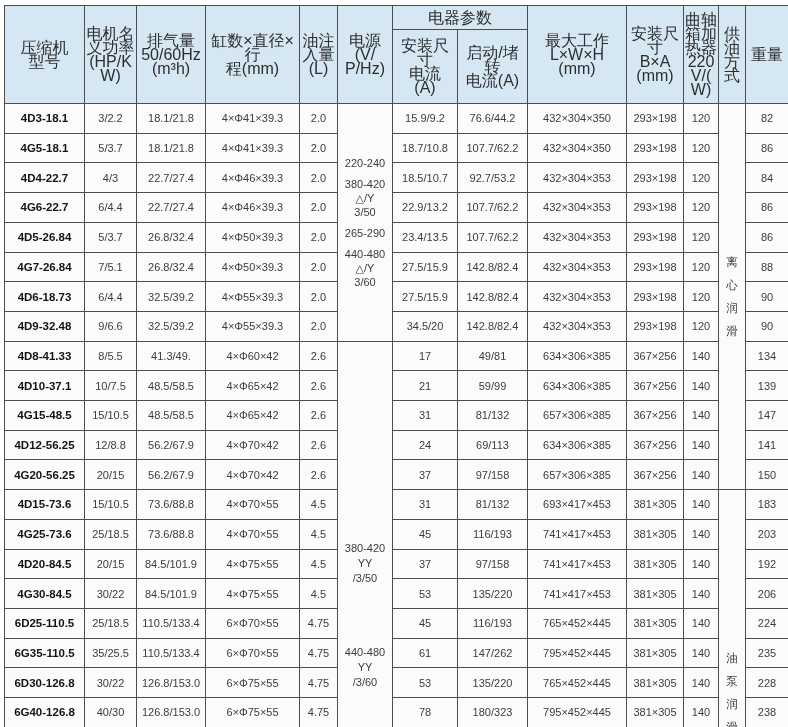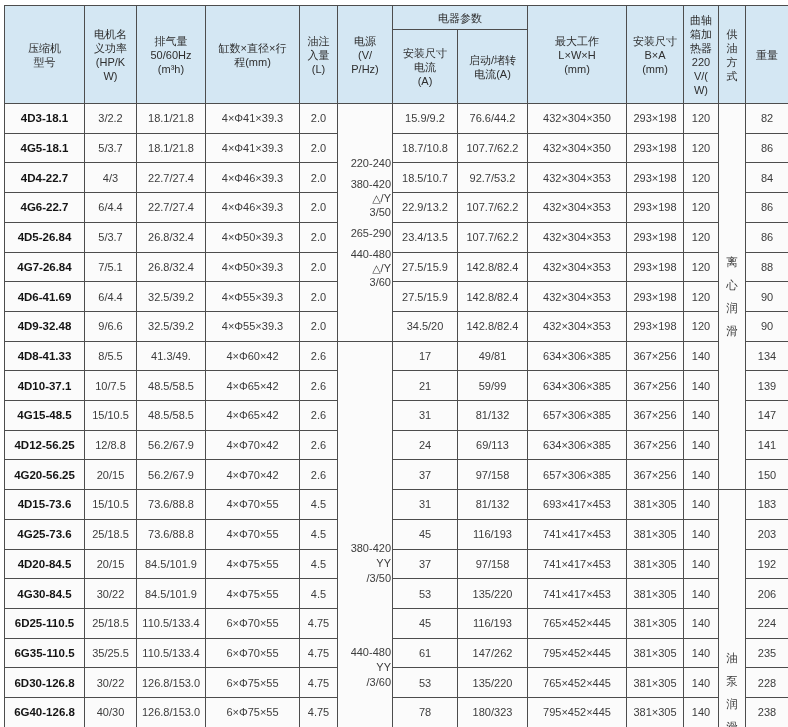--- a/index.html
+++ b/index.html
@@ -19,39 +19,39 @@
   th, td {
     border: 1px solid #4d4d4d;
     text-align: center;
     vertical-align: middle;
     padding: 0 1px;
     overflow: hidden;
   }
   thead th {
     background: #d4e7f3;
     font-weight: normal;
-    font-size: 11px;
+    font-size: 16px;
     line-height: 14px;
     color: #2e2e2e;
     white-space: pre-line;
   }
   tr.h1 { height: 24px; }
   tr.h2 { height: 74px; }
   tbody tr { height: 29.71px; }
   tbody td {
     background: #fbfbfb;
     font-size: 11px;
     color: #3c3c3c;
   }
   td.model {
     font-weight: bold;
     font-size: 11.5px;
     color: #141414;
   }
-  .power-cell { line-height: 14px; text-align: right; }
+  .power-cell { line-height: 14px; }
   .power-a .group { margin: 7px 0; }
   td.power-b { vertical-align: top; }
   .power-b .group { line-height: 15px; }
   .power-b .group:nth-child(1) { margin-top: 199px; }
   .power-b .group:nth-child(2) { margin-top: 59px; }
   .supply-cell .vtext {
     white-space: pre-line;
     line-height: 23px;
     font-size: 11.5px;
     color: #3c3c3c;
@@ -222,21 +222,21 @@
           <td>4×Φ50×39.3</td>
           <td>2.0</td>
           <td>27.5/15.9</td>
           <td>142.8/82.4</td>
           <td>432×304×353</td>
           <td>293×198</td>
           <td>120</td>
           <td>88</td>
         </tr>
         <tr>
-          <td class="model">4D6-41.69</td>
+          <td class="model">4D6-18.73</td>
           <td>6/4.4</td>
           <td>32.5/39.2</td>
           <td>4×Φ55×39.3</td>
           <td>2.0</td>
           <td>27.5/15.9</td>
           <td>142.8/82.4</td>
           <td>432×304×353</td>
           <td>293×198</td>
           <td>120</td>
           <td>90</td>

